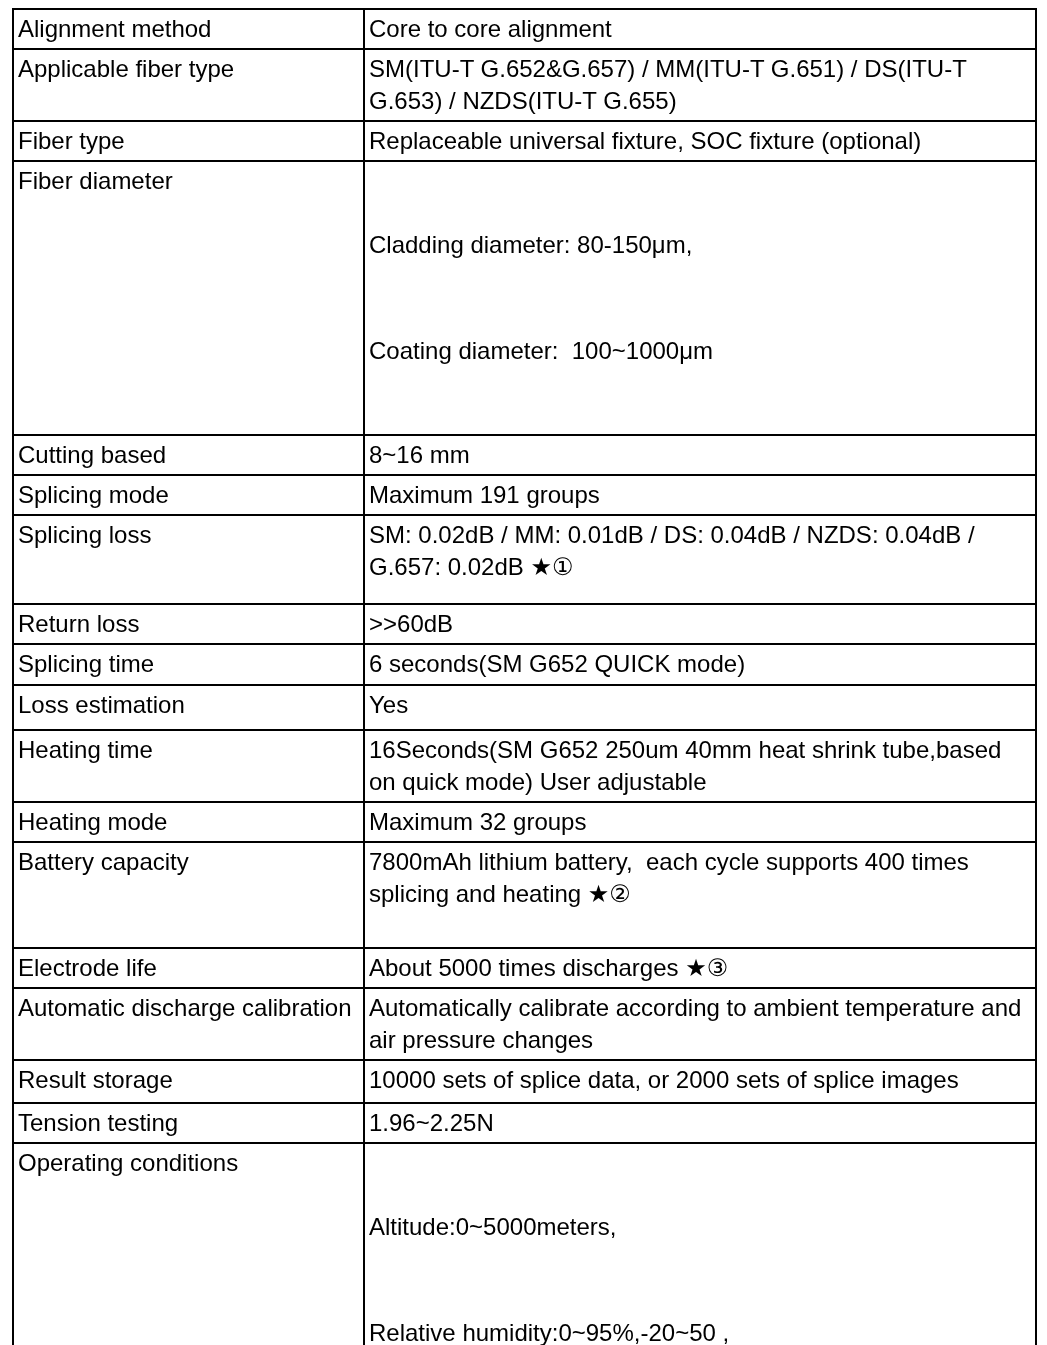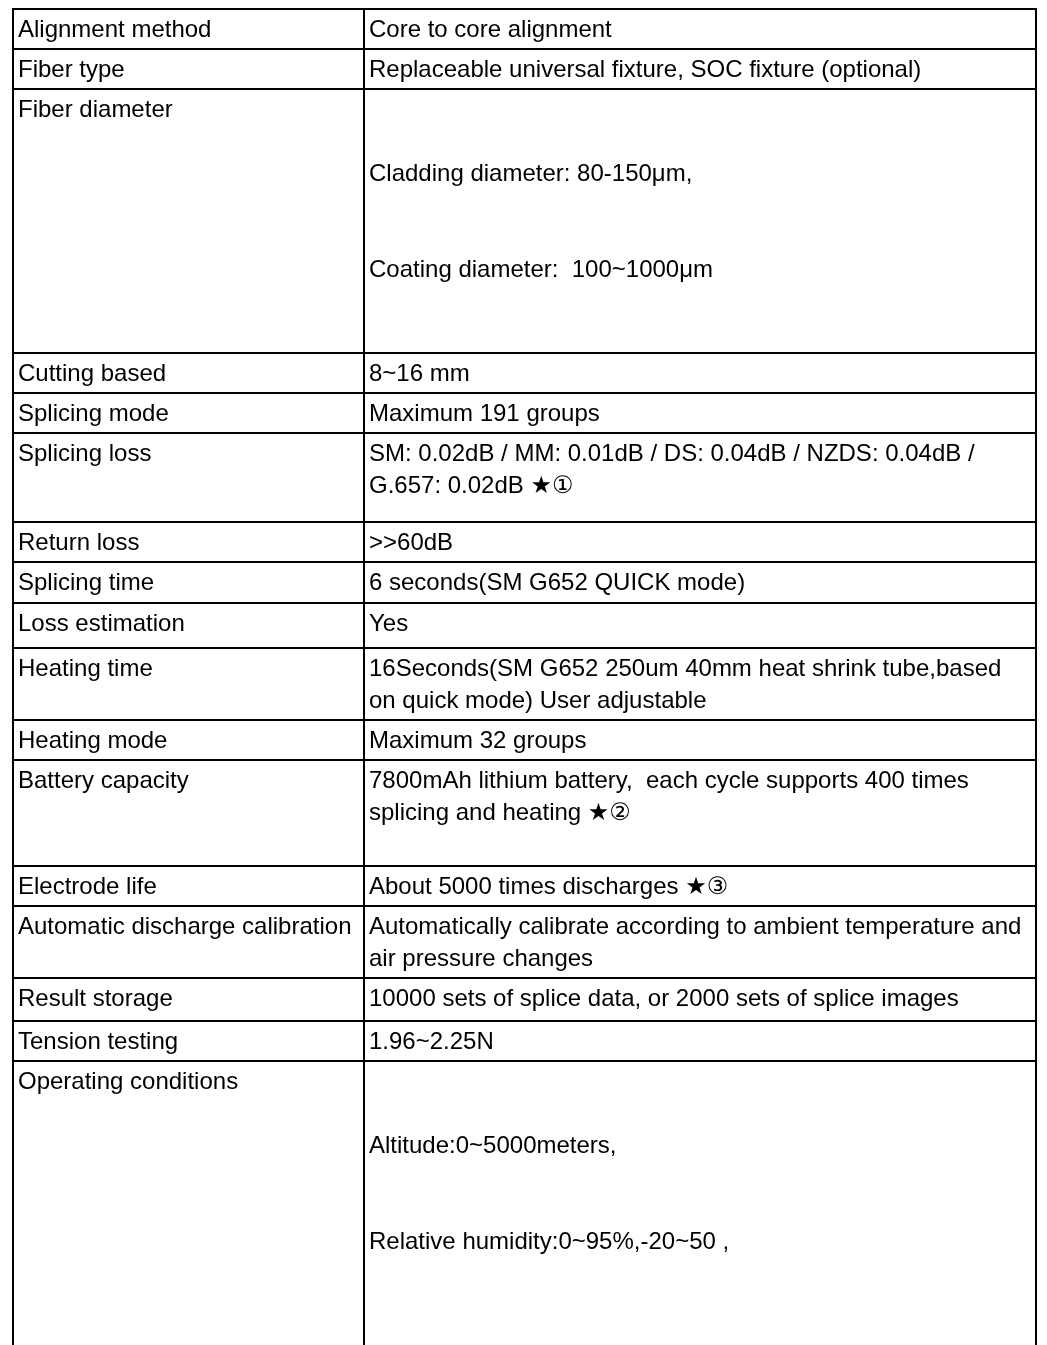--- a/index.html
+++ b/index.html
@@ -26,36 +26,40 @@
     border: 2px solid #000000;
     vertical-align: top;
     padding: 3px 4px;
     font-size: 24px;
     line-height: 32px;
     white-space: pre-wrap;
     overflow-wrap: break-word;
   }
   td.lc { }
   td.vc p { margin: 0; }
-  td.vc p + p { margin-top: 0; }
+  td.vc p + p { margin-top: 10px; }
   col.c1 { width: 351px; }
   col.c2 { width: 672px; }
 </style>
 </head>
 <body>
 
 <table class="spec-table">
   <colgroup>
       <col class="c1">
       <col class="c2">
     </colgroup>
   <tbody>
     <tr style="height:40px">
       <td class="lc">Alignment method</td>
       <td class="vc">Core to core alignment</td>
+    </tr>
+    <tr style="height:69px">
+      <td class="lc">Applicable fiber type</td>
+      <td class="vc">SM(ITU-T G.652&amp;G.657) / MM(ITU-T G.651) / DS(ITU-T G.653) / NZDS(ITU-T G.655)</td>
     </tr>
     <tr style="height:38px">
       <td class="lc">Fiber type</td>
       <td class="vc">Replaceable universal fixture, SOC fixture (optional)</td>
     </tr>
     <tr style="height:92px">
       <td class="lc">Fiber diameter</td>
       <td class="vc">
         <p>Cladding diameter: 80-150μm,</p>
         <p>Coating diameter:  100~1000μm</p>

